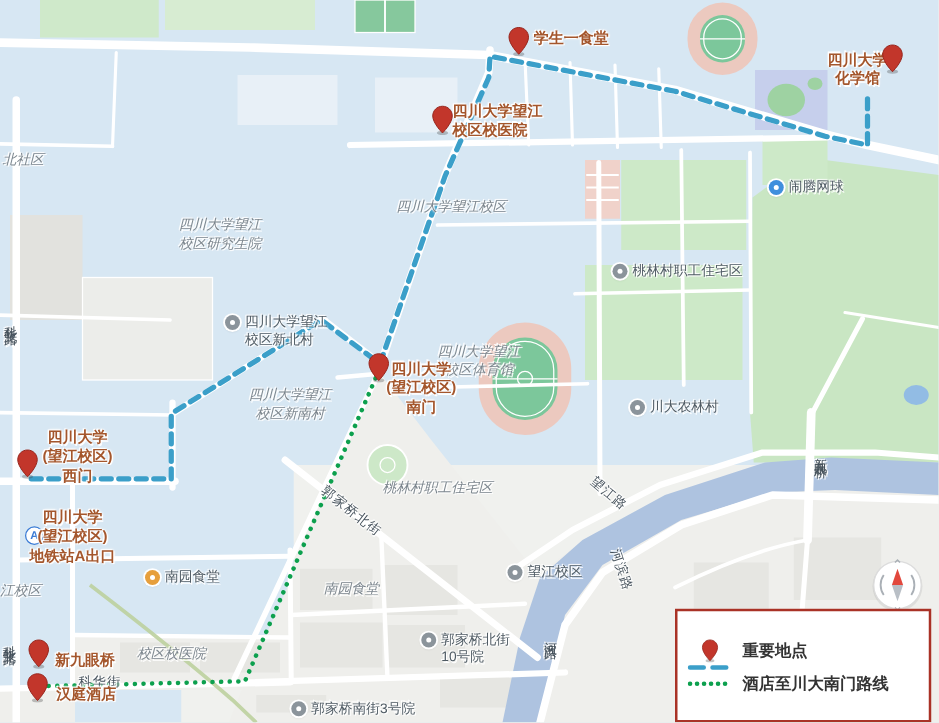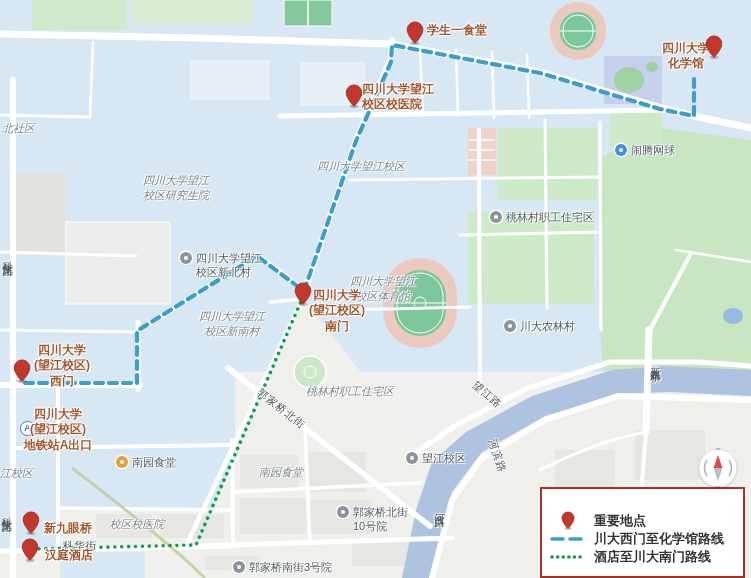--- a/index.html
+++ b/index.html
@@ -292,21 +292,20 @@
           </svg>
     </span>
     <span class="lg-txt">重要地点</span>
   </div>
   <div class="lg-row">
     <span class="lg-ico">
       <svg width="36" height="8" viewBox="0 0 36 8">
             <path d="M2,4 L34,4" stroke="#3b9fc9" stroke-width="3.6" stroke-dasharray="11 7" stroke-linecap="round"></path>
           </svg>
     </span>
-    <span class="lg-txt">川大西门至化学馆路线</span>
   </div>
   <div class="lg-row">
     <span class="lg-ico">
       <svg width="36" height="8" viewBox="0 0 36 8">
             <path d="M2,4 L33,4" stroke="#0da04e" stroke-width="3.6" stroke-dasharray="0.1 5.5" stroke-linecap="round"></path>
           </svg>
     </span>
     <span class="lg-txt">酒店至川大南门路线</span>
   </div>
 </div>

